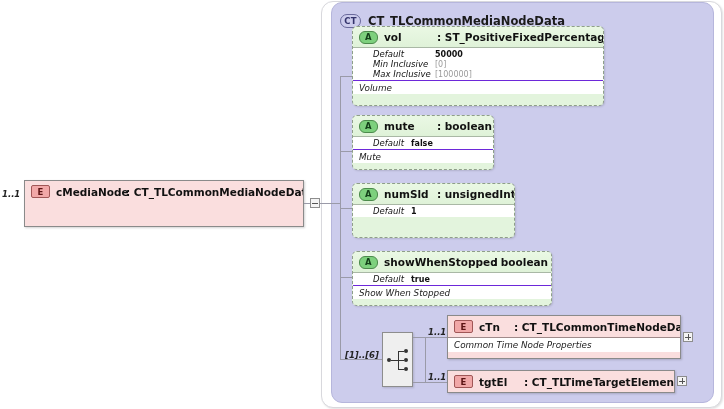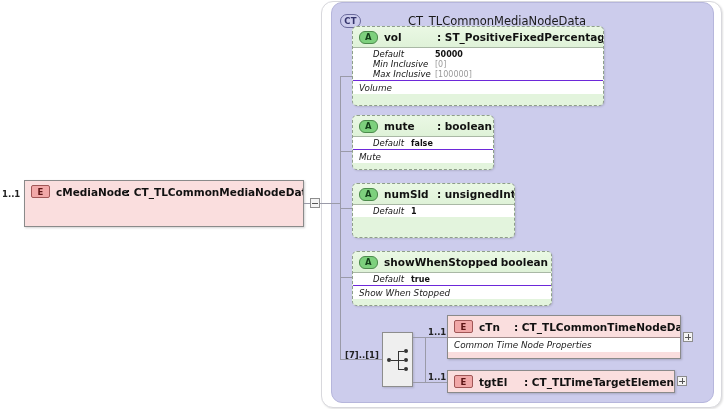--- a/index.html
+++ b/index.html
@@ -46,23 +46,22 @@
   }
   .badge-ct{
     width:21px;height:14px;
     background:#ccccec;
     border:1px solid #6a6a9c;
     border-radius:7px;
     color:#33336b;
     font-size:8.5px;
   }
   .ct-title{
-    font-size:11.5px;font-weight:normal;color:#1a1a1a;
-    white-space:nowrap;
-    margin-left:40px;
+    font-size:11.5px;font-weight:bold;color:#1a1a1a;
+    white-space:nowrap;
   }
 
   
   .attr-box{
     position:absolute;
     background:#e3f4dd;
     border:1px dashed #8f9e8a;
     border-radius:5px;
     box-sizing:border-box;
     box-shadow:1px 1px 2px rgba(0,0,0,.13);
@@ -149,21 +148,21 @@
     padding-left:6px;
     height:14px;line-height:14px;
     background:#ffffff;
     white-space:nowrap;
   }
   .elem-box.plain .elem-head{background:#fadede;}
 
   
   .card{
     position:absolute;
-    font-size:8.5px;font-weight:bold;color:#222;
+    font-size:8.5px;font-style:italic;font-weight:bold;color:#222;
     white-space:nowrap;
   }
 
   
   .exp{
     position:absolute;
     width:10px;height:10px;
     background:#f4f4f4;
     border:1px solid #8d8d8d;
     box-sizing:border-box;
@@ -282,21 +281,21 @@
     </div>
     <div class="attr-rows">
       <div class="attr-row">
         <span class="facet-label" style="width:38px;flex:0 0 38px;">Default</span>
         <span class="facet-val">true</span>
       </div>
     </div>
     <div class="attr-doc">Show When Stopped</div>
   </div>
 
-  <div class="card" style="left:345px;top:350px;">[7]..[1]</div>
+  <div class="card" style="left:345px;top:350px;">[1]..[6]</div>
 
   <div class="seq-box">
     <span class="seq-dot" style="left:4px;top:25px;"></span>
     <span class="seq-l" style="left:8px;top:27px;width:7px;height:1px;"></span>
     <span class="seq-l" style="left:15px;top:18px;width:1px;height:19px;"></span>
     <span class="seq-l" style="left:16px;top:18px;width:5px;height:1px;"></span>
     <span class="seq-l" style="left:16px;top:27px;width:5px;height:1px;"></span>
     <span class="seq-l" style="left:16px;top:36px;width:5px;height:1px;"></span>
     <span class="seq-dot" style="left:21px;top:16px;"></span>
     <span class="seq-dot" style="left:21px;top:25px;"></span>

